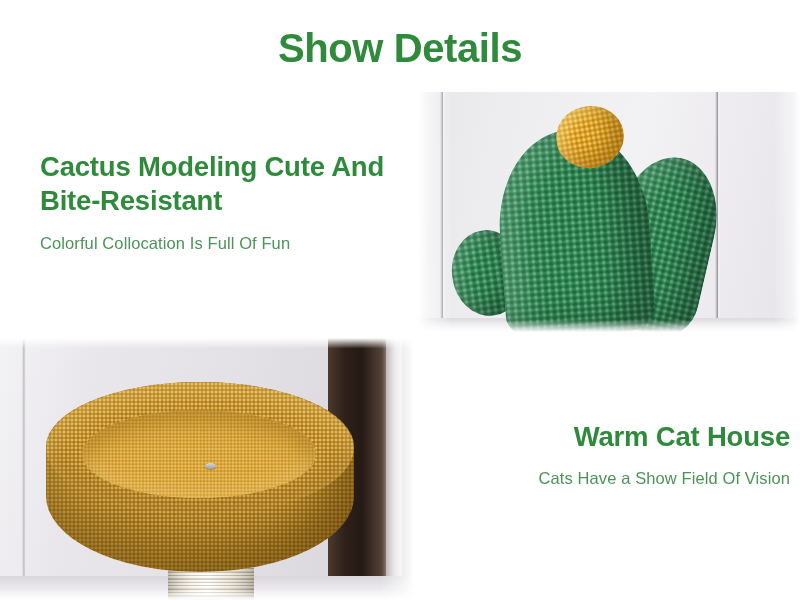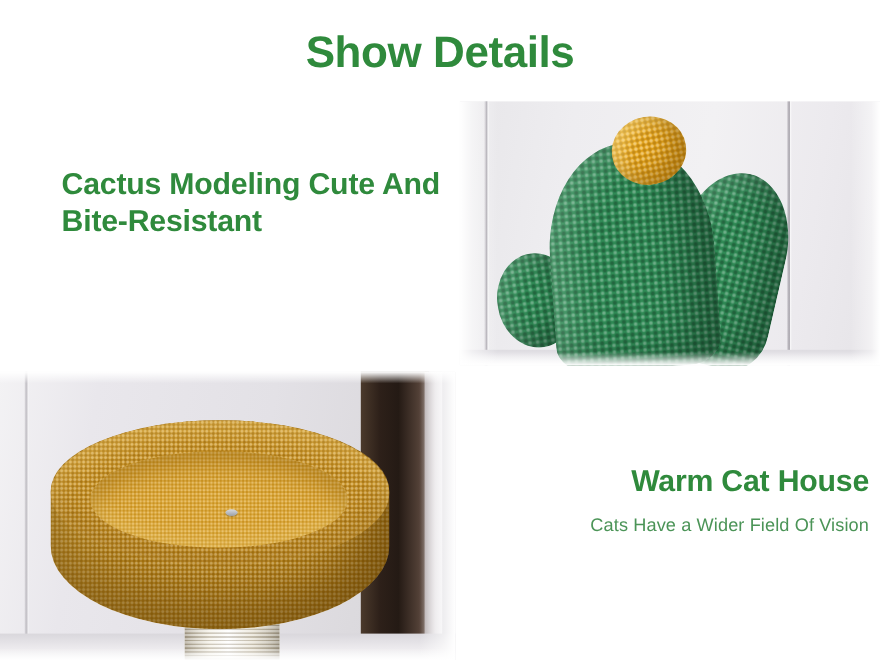--- a/index.html
+++ b/index.html
@@ -45,21 +45,21 @@
   .copy-block .subline {
     font-size: 16.5px;
     font-weight: 400;
     color: #4b9457;
     line-height: 1.3;
     margin: 0;
     letter-spacing: 0.1px;
   }
 
   #copy-cactus {
-    left: 56px;
+    left: 40px;
     top: 150px;
     width: 370px;
     text-align: left;
   }
   #copy-cactus .subline { margin-top: 16px; }
 
   #copy-cathouse {
     left: 440px;
     top: 420px;
     width: 350px;
@@ -316,34 +316,35 @@
     <div class="knit" id="cactus-arm-left"></div>
     <div class="knit" id="cactus-arm-right"></div>
     <div class="knit" id="cactus-body"></div>
     <div id="cactus-pom"></div>
   </div>
   <div class="feather"></div>
 </div>
 
 <div class="copy-block" id="copy-cactus">
   <p class="headline">Cactus Modeling Cute And Bite-Resistant</p>
+  <p class="subline">Colorful Collocation Is Full Of Fun</p>
 </div>
 
 <div class="photo" id="photo-cathouse">
   <div class="scene">
     <div class="wall"></div>
     <div class="wall-seam"></div>
     <div class="dark-band"></div>
     <div class="dark-band-edge"></div>
     <div class="floor"></div>
     <div id="sisal-post"></div>
     <div class="fleece" id="bed-wall"></div>
     <div class="fleece" id="bed-rim"></div>
     <div id="bed-inner"></div>
     <div id="bed-screw"></div>
   </div>
   <div class="feather"></div>
 </div>
 
 <div class="copy-block" id="copy-cathouse">
   <p class="headline">Warm Cat House</p>
-  <p class="subline">Cats Have a Wider Field Of Vision</p>
+  <p class="subline">Cats Have a Show Field Of Vision</p>
 </div>
 
 </body></html>

